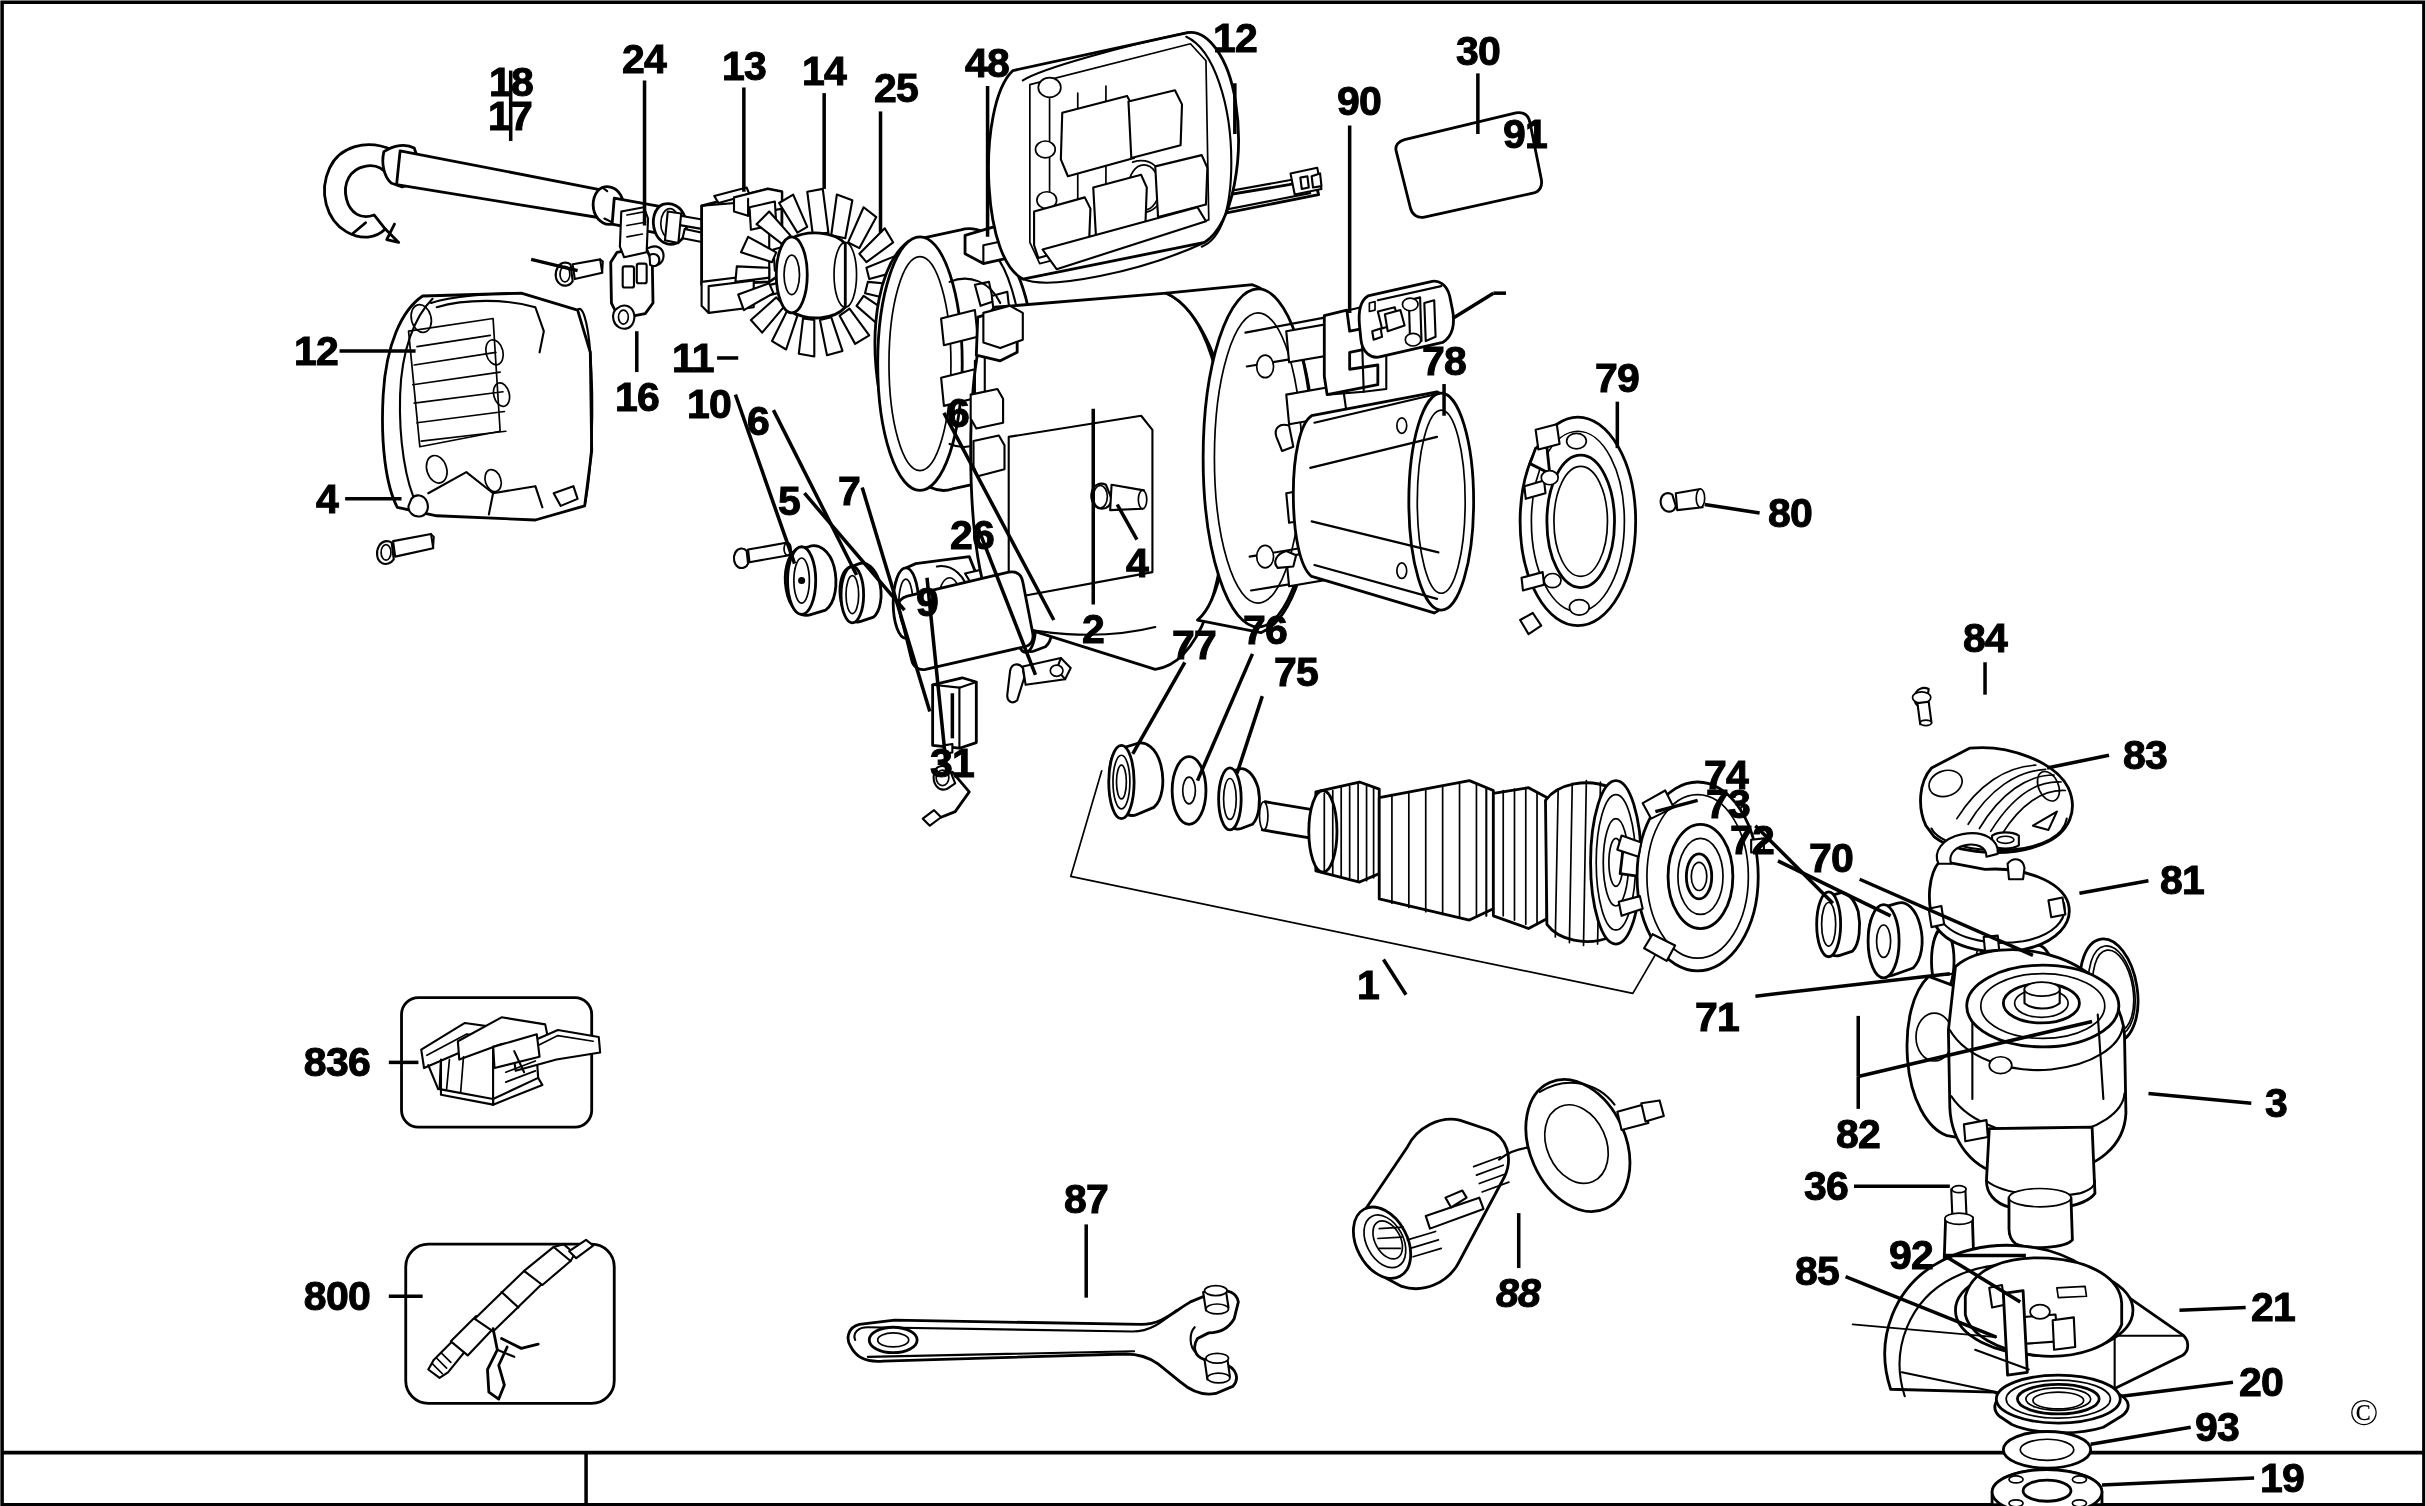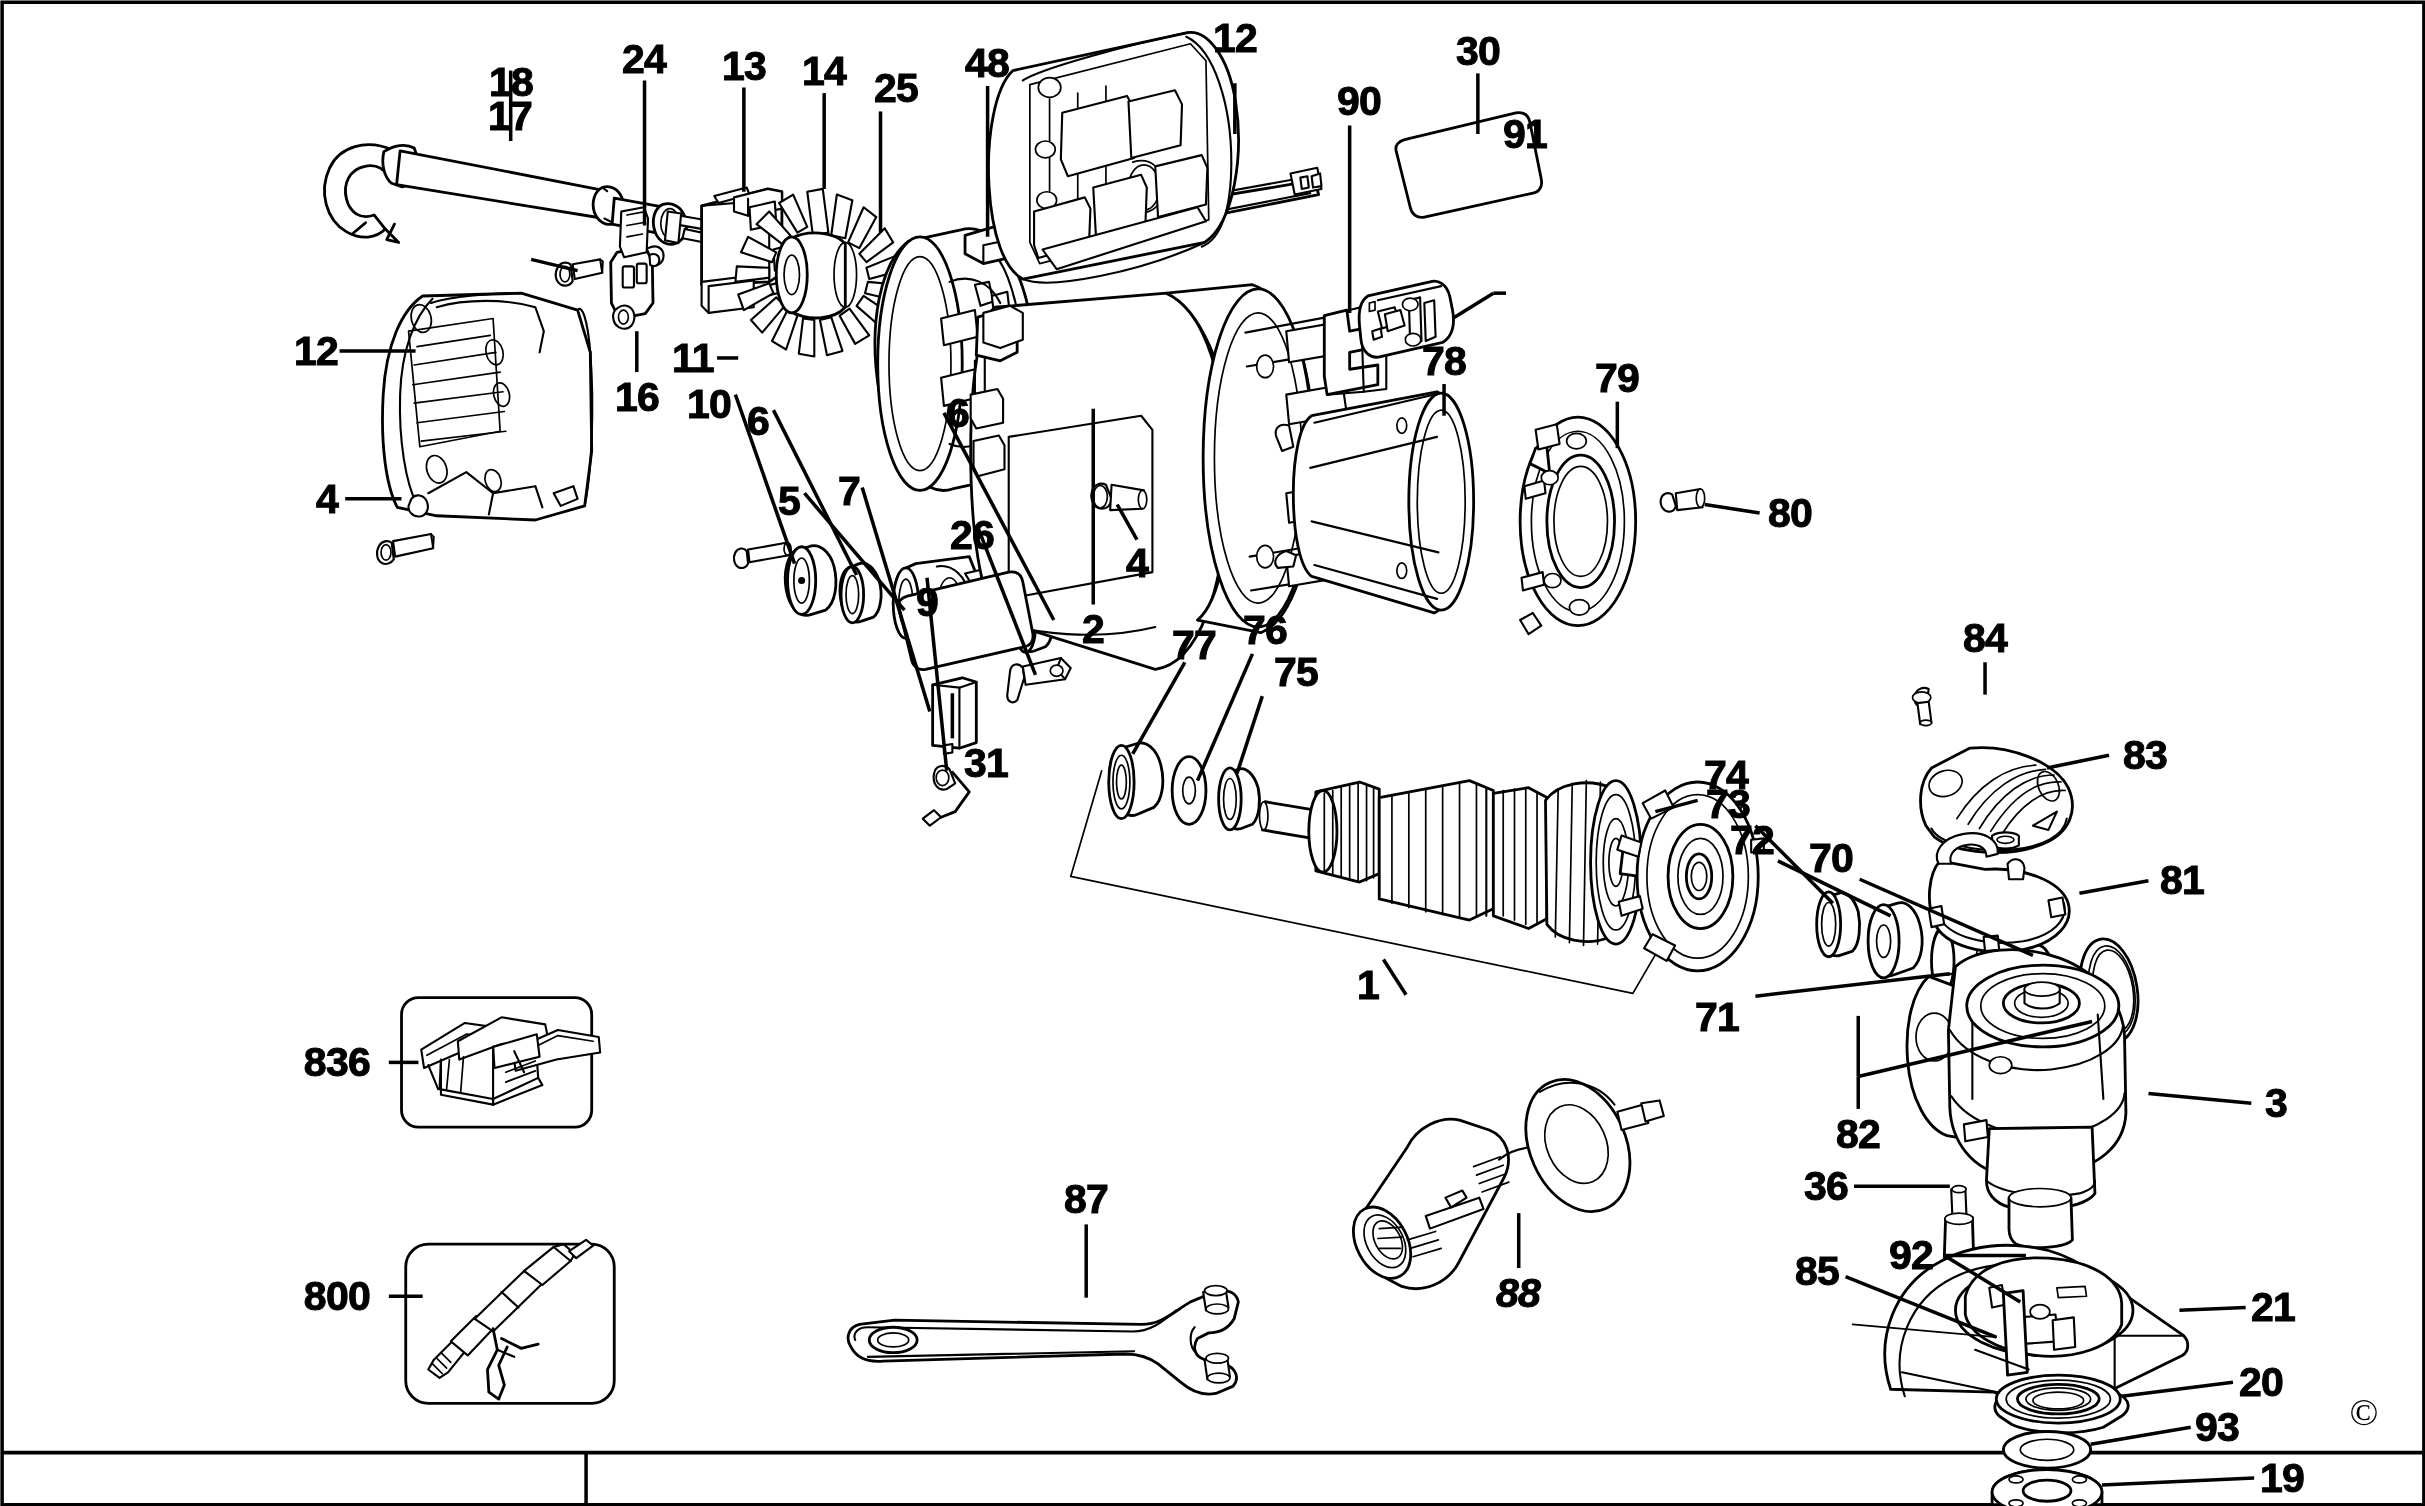--- a/index.html
+++ b/index.html
@@ -799,21 +799,21 @@
   <div class="callout" style="left:1790px;top:513px;">80</div>
   <div class="callout" style="left:327px;top:499px;">4</div>
   <div class="callout" style="left:927px;top:602px;">9</div>
   <div class="callout" style="left:1093px;top:629px;">2</div>
   <div class="callout" style="left:1137px;top:563px;">4</div>
   <div class="callout" style="left:1985px;top:638px;">84</div>
   <div class="callout" style="left:1265px;top:630px;">76</div>
   <div class="callout" style="left:1194px;top:645px;">77</div>
   <div class="callout" style="left:1272px;top:672px;margin-left:24px;">75</div>
   <div class="callout" style="left:2145px;top:755px;">83</div>
-  <div class="callout" style="left:952px;top:763px;margin-left:34px;">31</div>
+  <div class="callout" style="left:952px;top:763px;">31</div>
   <div class="callout" style="left:1726px;top:775px;">74</div>
   <div class="callout" style="left:1728px;top:804px;">73</div>
   <div class="callout" style="left:2182px;top:880px;">81</div>
   <div class="callout" style="left:1752px;top:840px;">72</div>
   <div class="callout" style="left:1831px;top:858px;">70</div>
   <div class="callout" style="left:1368px;top:985px;">1</div>
   <div class="callout" style="left:1717px;top:1017px;">71</div>
   <div class="callout" style="left:337px;top:1062px;">836</div>
   <div class="callout" style="left:2276px;top:1103px;">3</div>
   <div class="callout" style="left:1858px;top:1134px;">82</div>

